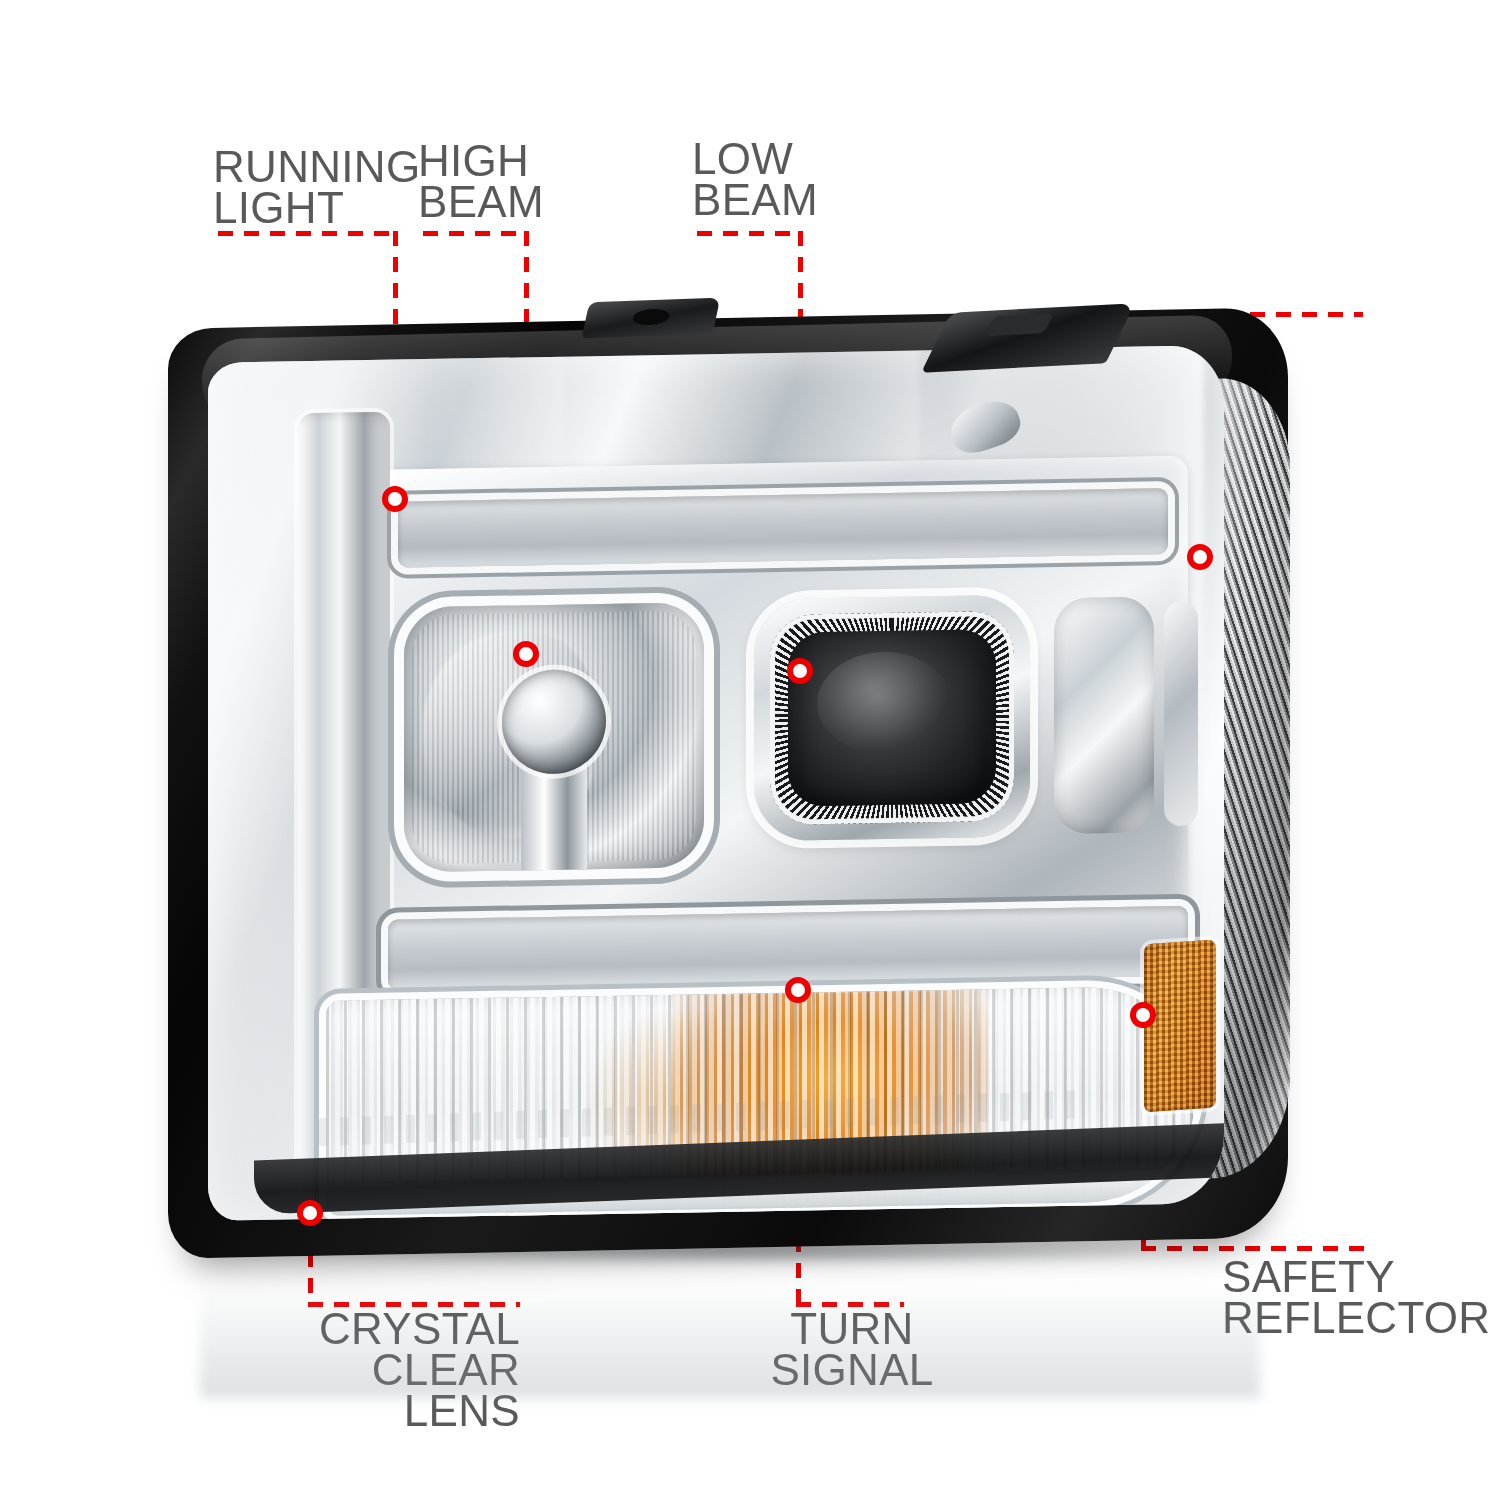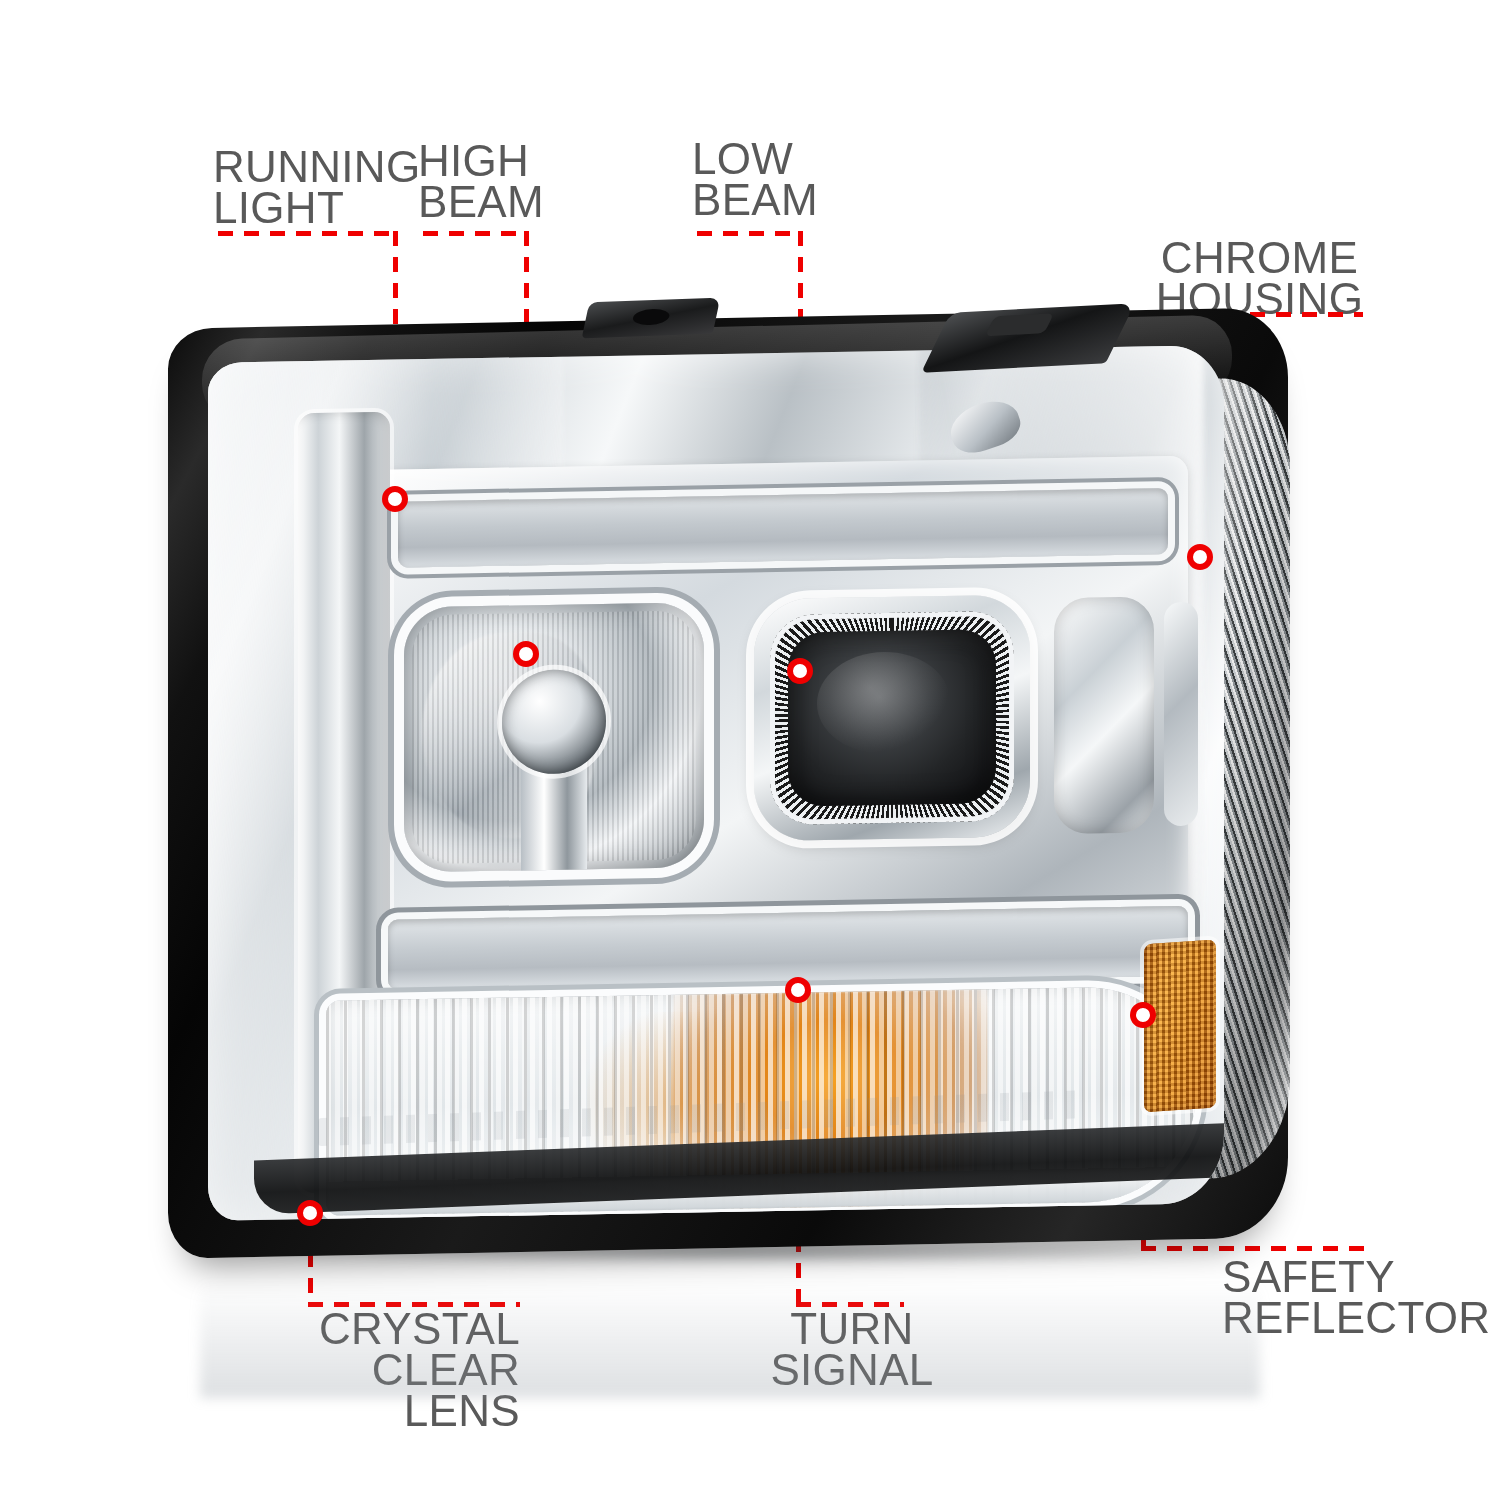--- a/index.html
+++ b/index.html
@@ -411,22 +411,20 @@
   <div class="lead-h" style="left:423px;top:231px;width:106px;"></div>
   <div class="lead-v" style="left:524px;top:231px;height:410px;"></div>
   <div class="dot" style="left:513px;top:641px;"></div>
 
   <div class="label al-left" style="left:692px;top:138px;width:200px;">LOW
 BEAM</div>
   <div class="lead-h" style="left:697px;top:231px;width:106px;"></div>
   <div class="lead-v" style="left:798px;top:231px;height:427px;"></div>
   <div class="dot" style="left:787px;top:658px;"></div>
 
-  <div class="label al-center" style="left:1152px;top:237px;width:215px;">CHROME
-HOUSING</div>
   <div class="lead-h" style="left:1198px;top:312px;width:165px;"></div>
   <div class="lead-v" style="left:1198px;top:312px;height:232px;"></div>
   <div class="dot" style="left:1187px;top:544px;"></div>
 
   <div class="dot" style="left:297px;top:1200px;"></div>
   <div class="lead-v" style="left:308px;top:1226px;height:80px;"></div>
   <div class="lead-h" style="left:308px;top:1302px;width:212px;"></div>
   <div class="label al-right" style="left:255px;top:1308px;width:265px;">CRYSTAL
 CLEAR LENS</div>
 

